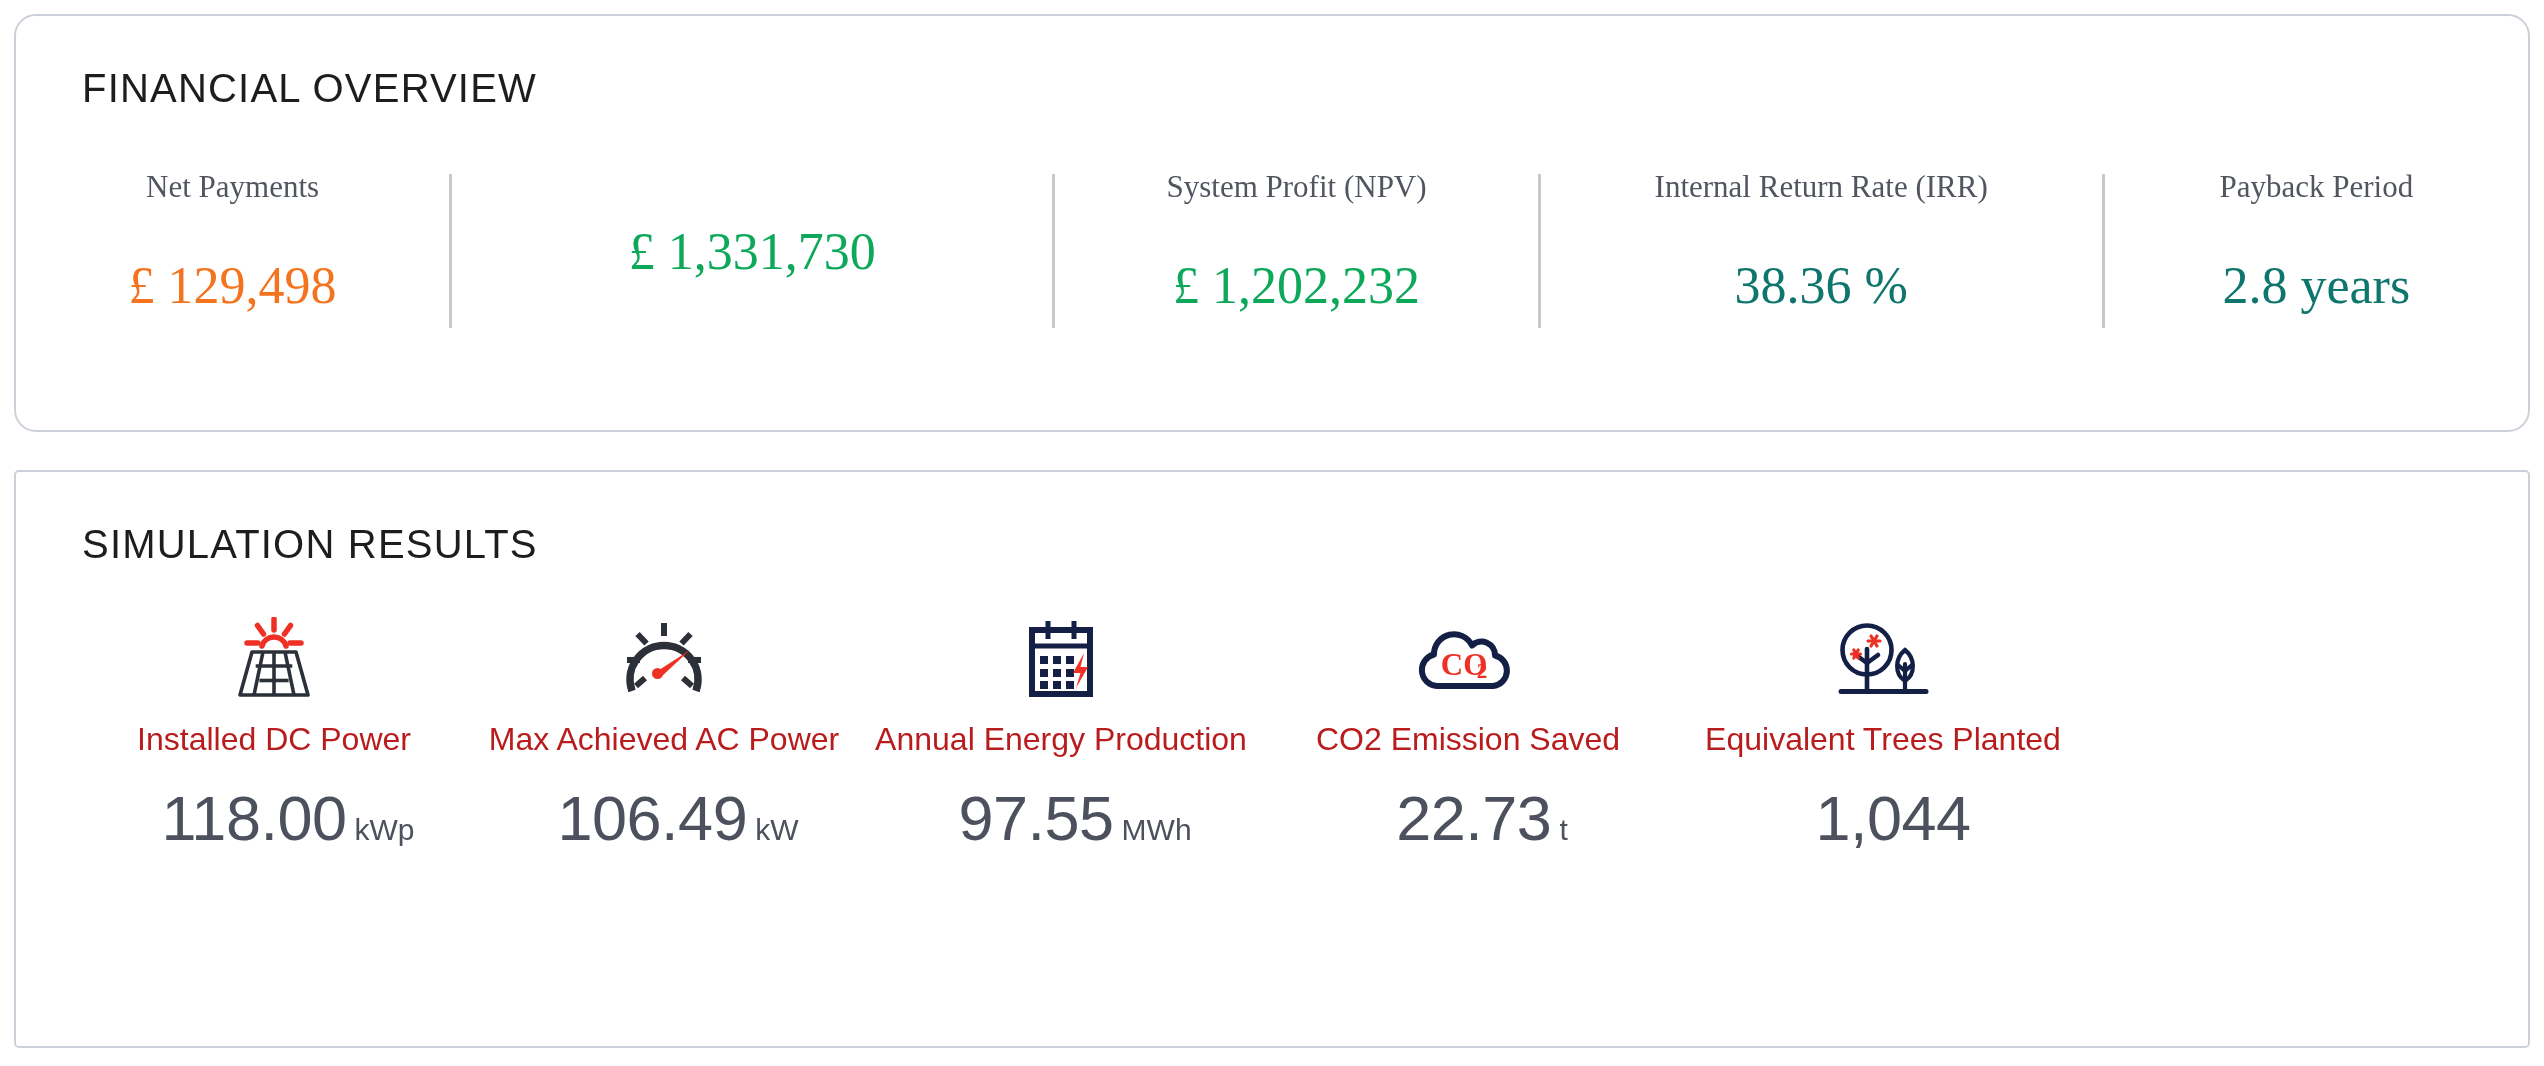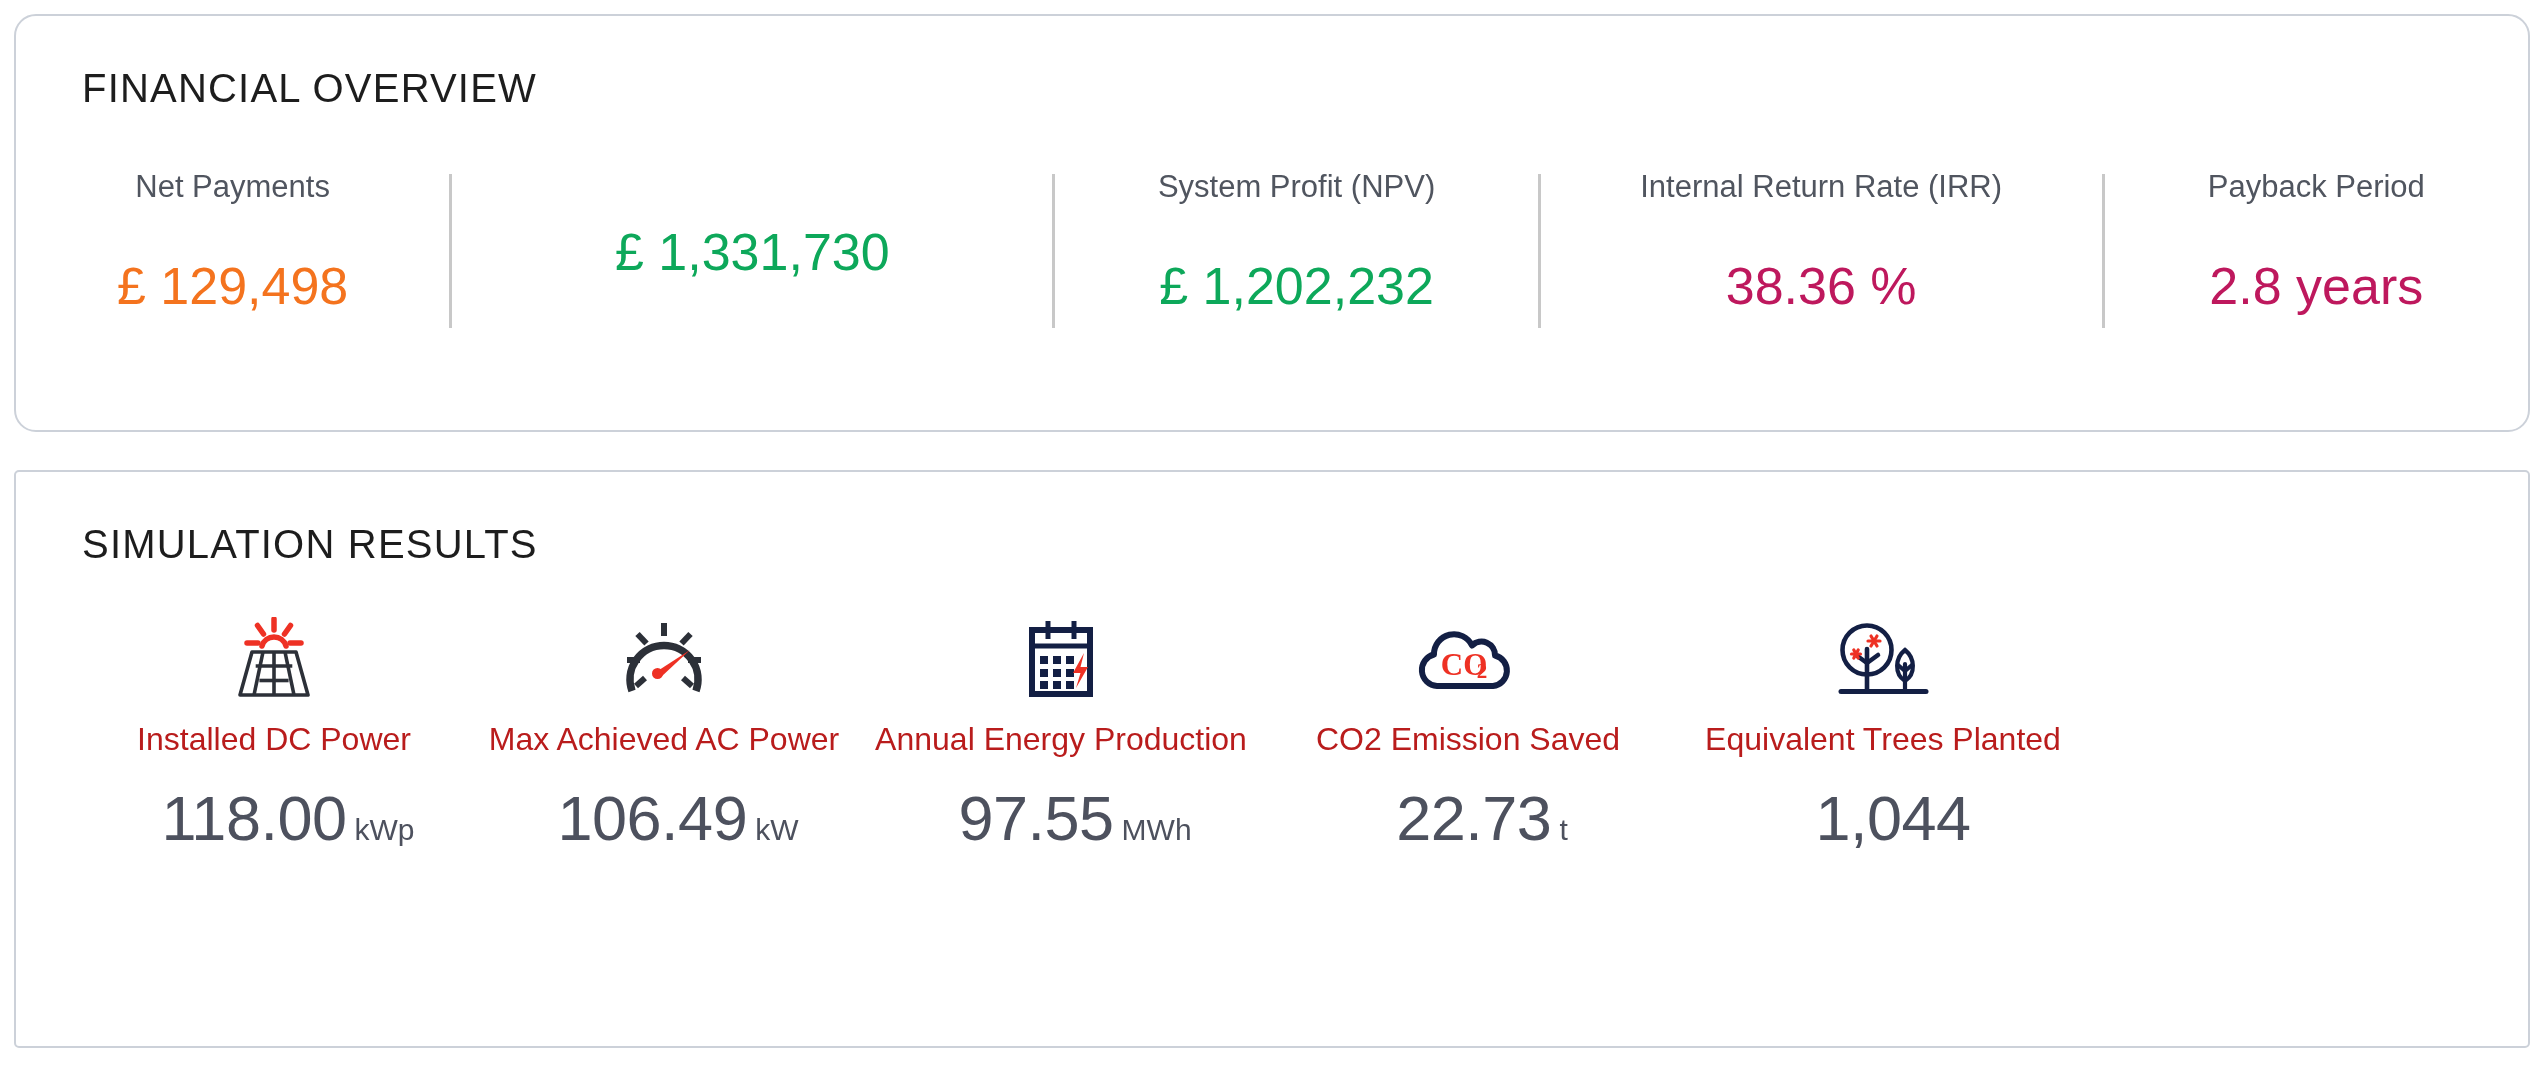--- a/index.html
+++ b/index.html
@@ -57,20 +57,21 @@
     padding: 62px 0 0 0;
   }
 
   .fin-col {
     display: flex;
     flex-direction: column;
     align-items: center;
     justify-content: flex-start;
     box-sizing: border-box;
     padding: 0 30px;
+    font-family: Liberation Serif, serif;
   }
 
   .fin-col.c0 { width: 440px; }
   .fin-col.c1 { width: 610px; }
   .fin-col.c2 { width: 490px; }
   .fin-col.c3 { width: 570px; }
   .fin-col.c4 { width: 430px; }
 
   .fin-divider {
     width: 3px;
@@ -93,21 +94,21 @@
   .fin-value {
     margin-top: 56px;
     font-size: 52px;
     font-weight: 300;
     line-height: 1;
     white-space: nowrap;
     text-align: center;
   }
   .fin-value.orange { color: #f4731e; }
   .fin-value.green  { color: #0da85a; }
-  .fin-value.slate  { color: #be185d; }
+  .fin-value.slate  { color: #0f766e; }
 
   
   .sim-grid {
     display: flex;
     align-items: flex-start;
     justify-content: flex-start;
     padding: 52px 0 0 0;
   }
 
   .sim-col {

